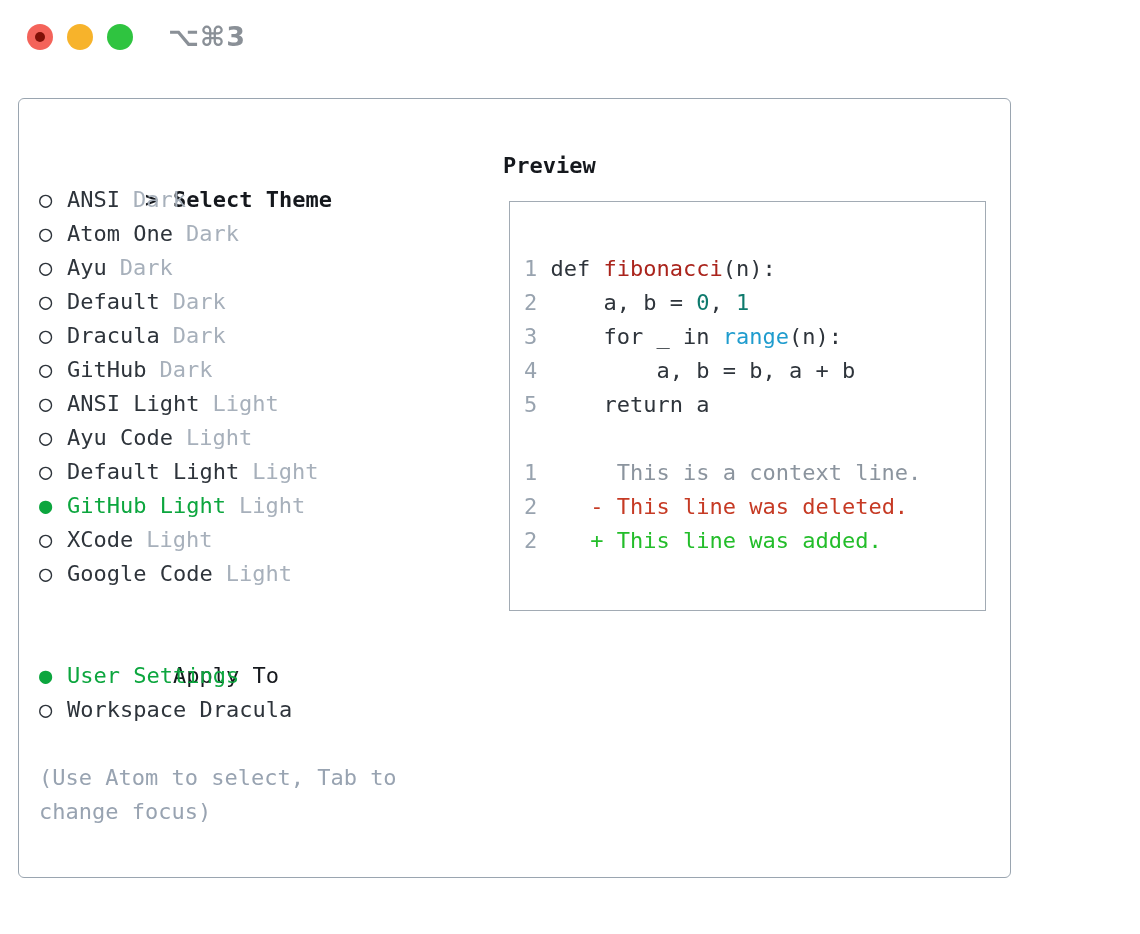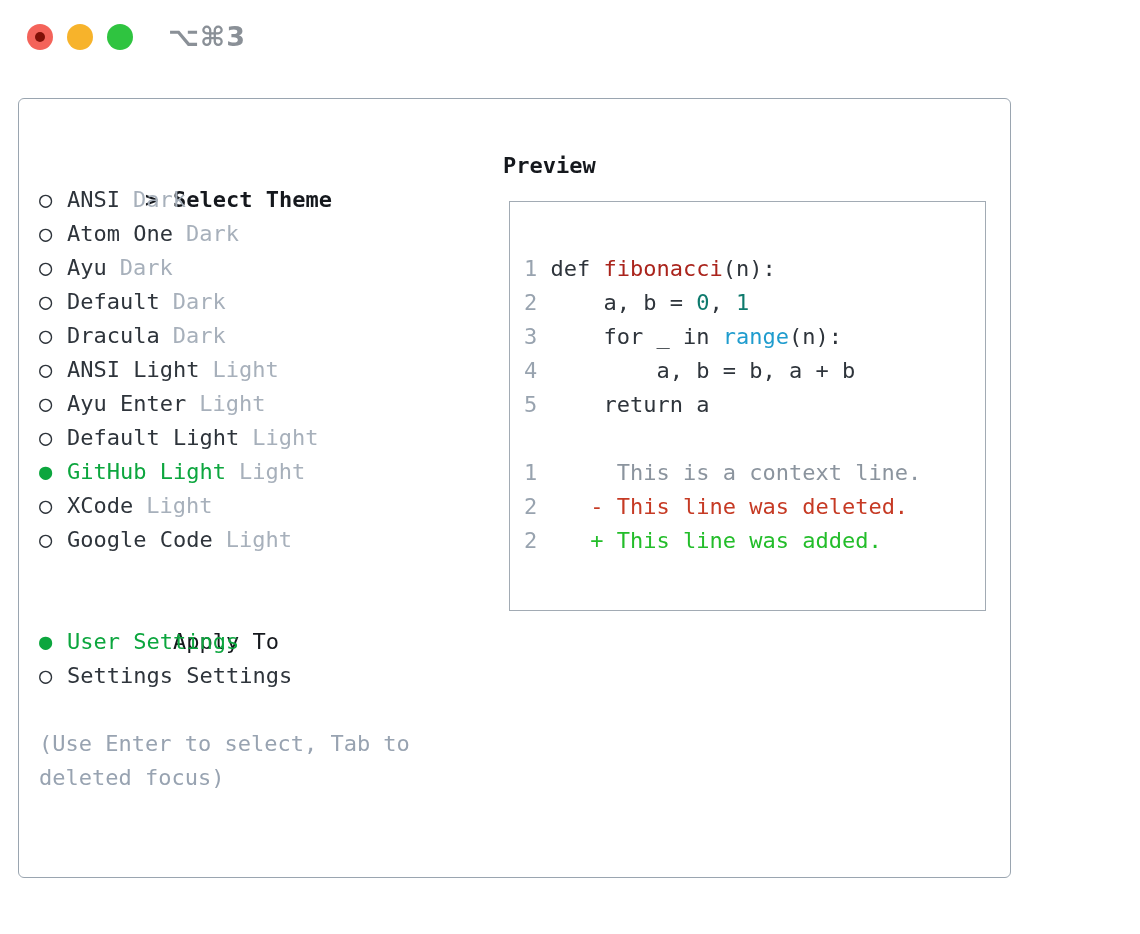--- a/index.html
+++ b/index.html
@@ -99,42 +99,43 @@
       <div class="row header">
         <span class="marker">&gt;</span><span class="label">Select Theme</span>
       </div>
 
       <div id="theme-list">
           <div class="row"><span class="marker">○</span><span class="label">ANSI</span><span class="variant">Dark</span></div>
           <div class="row"><span class="marker">○</span><span class="label">Atom One</span><span class="variant">Dark</span></div>
           <div class="row"><span class="marker">○</span><span class="label">Ayu</span><span class="variant">Dark</span></div>
           <div class="row"><span class="marker">○</span><span class="label">Default</span><span class="variant">Dark</span></div>
           <div class="row"><span class="marker">○</span><span class="label">Dracula</span><span class="variant">Dark</span></div>
+          <div class="row"><span class="marker">○</span><span class="label">GitHub</span><span class="variant">Dark</span></div>
           <div class="row"><span class="marker">○</span><span class="label">ANSI Light</span><span class="variant">Light</span></div>
-          <div class="row"><span class="marker">○</span><span class="label">Ayu Enter</span><span class="variant">Light</span></div>
+          <div class="row"><span class="marker">○</span><span class="label">Ayu Code</span><span class="variant">Light</span></div>
           <div class="row"><span class="marker">○</span><span class="label">Default Light</span><span class="variant">Light</span></div>
           <div class="row selected"><span class="marker">●</span><span class="label">GitHub Light</span><span class="variant">Light</span></div>
           <div class="row"><span class="marker">○</span><span class="label">XCode</span><span class="variant">Light</span></div>
           <div class="row"><span class="marker">○</span><span class="label">Google Code</span><span class="variant">Light</span></div>
         </div>
 
       <div class="spacer"></div>
 
       <div class="row header">
         <span class="marker"></span><span class="label" style="font-weight:normal;color:var(--color-header_dark);margin-top:16px;">Apply To</span>
       </div>
 
       <div id="apply-list">
           <div class="row selected"><span class="marker">●</span><span class="label">User Settings</span></div>
-          <div class="row"><span class="marker">○</span><span class="label">Settings Settings</span></div>
+          <div class="row"><span class="marker">○</span><span class="label">Workspace Dracula</span></div>
         </div>
 
       <div class="spacer"></div>
 
-      <div class="hint">(Use Enter to select, Tab to deleted focus)</div>
+      <div class="hint">(Use Atom to select, Tab to change focus)</div>
     </div>
 
     <div class="right-col">
       <div class="preview-title">Preview</div>
     </div>
 
     <div class="preview-box" id="preview-box">
         <div class="codeline"><span class="seg-lineno">1</span><span class="seg-plain"> def </span><span class="seg-function">fibonacci</span><span class="seg-plain">(n):</span></div>
         <div class="codeline"><span class="seg-lineno">2</span><span class="seg-plain">     a, b = </span><span class="seg-number">0</span><span class="seg-plain">, </span><span class="seg-number">1</span></div>
         <div class="codeline"><span class="seg-lineno">3</span><span class="seg-plain">     for _ in </span><span class="seg-builtin">range</span><span class="seg-plain">(n):</span></div>

